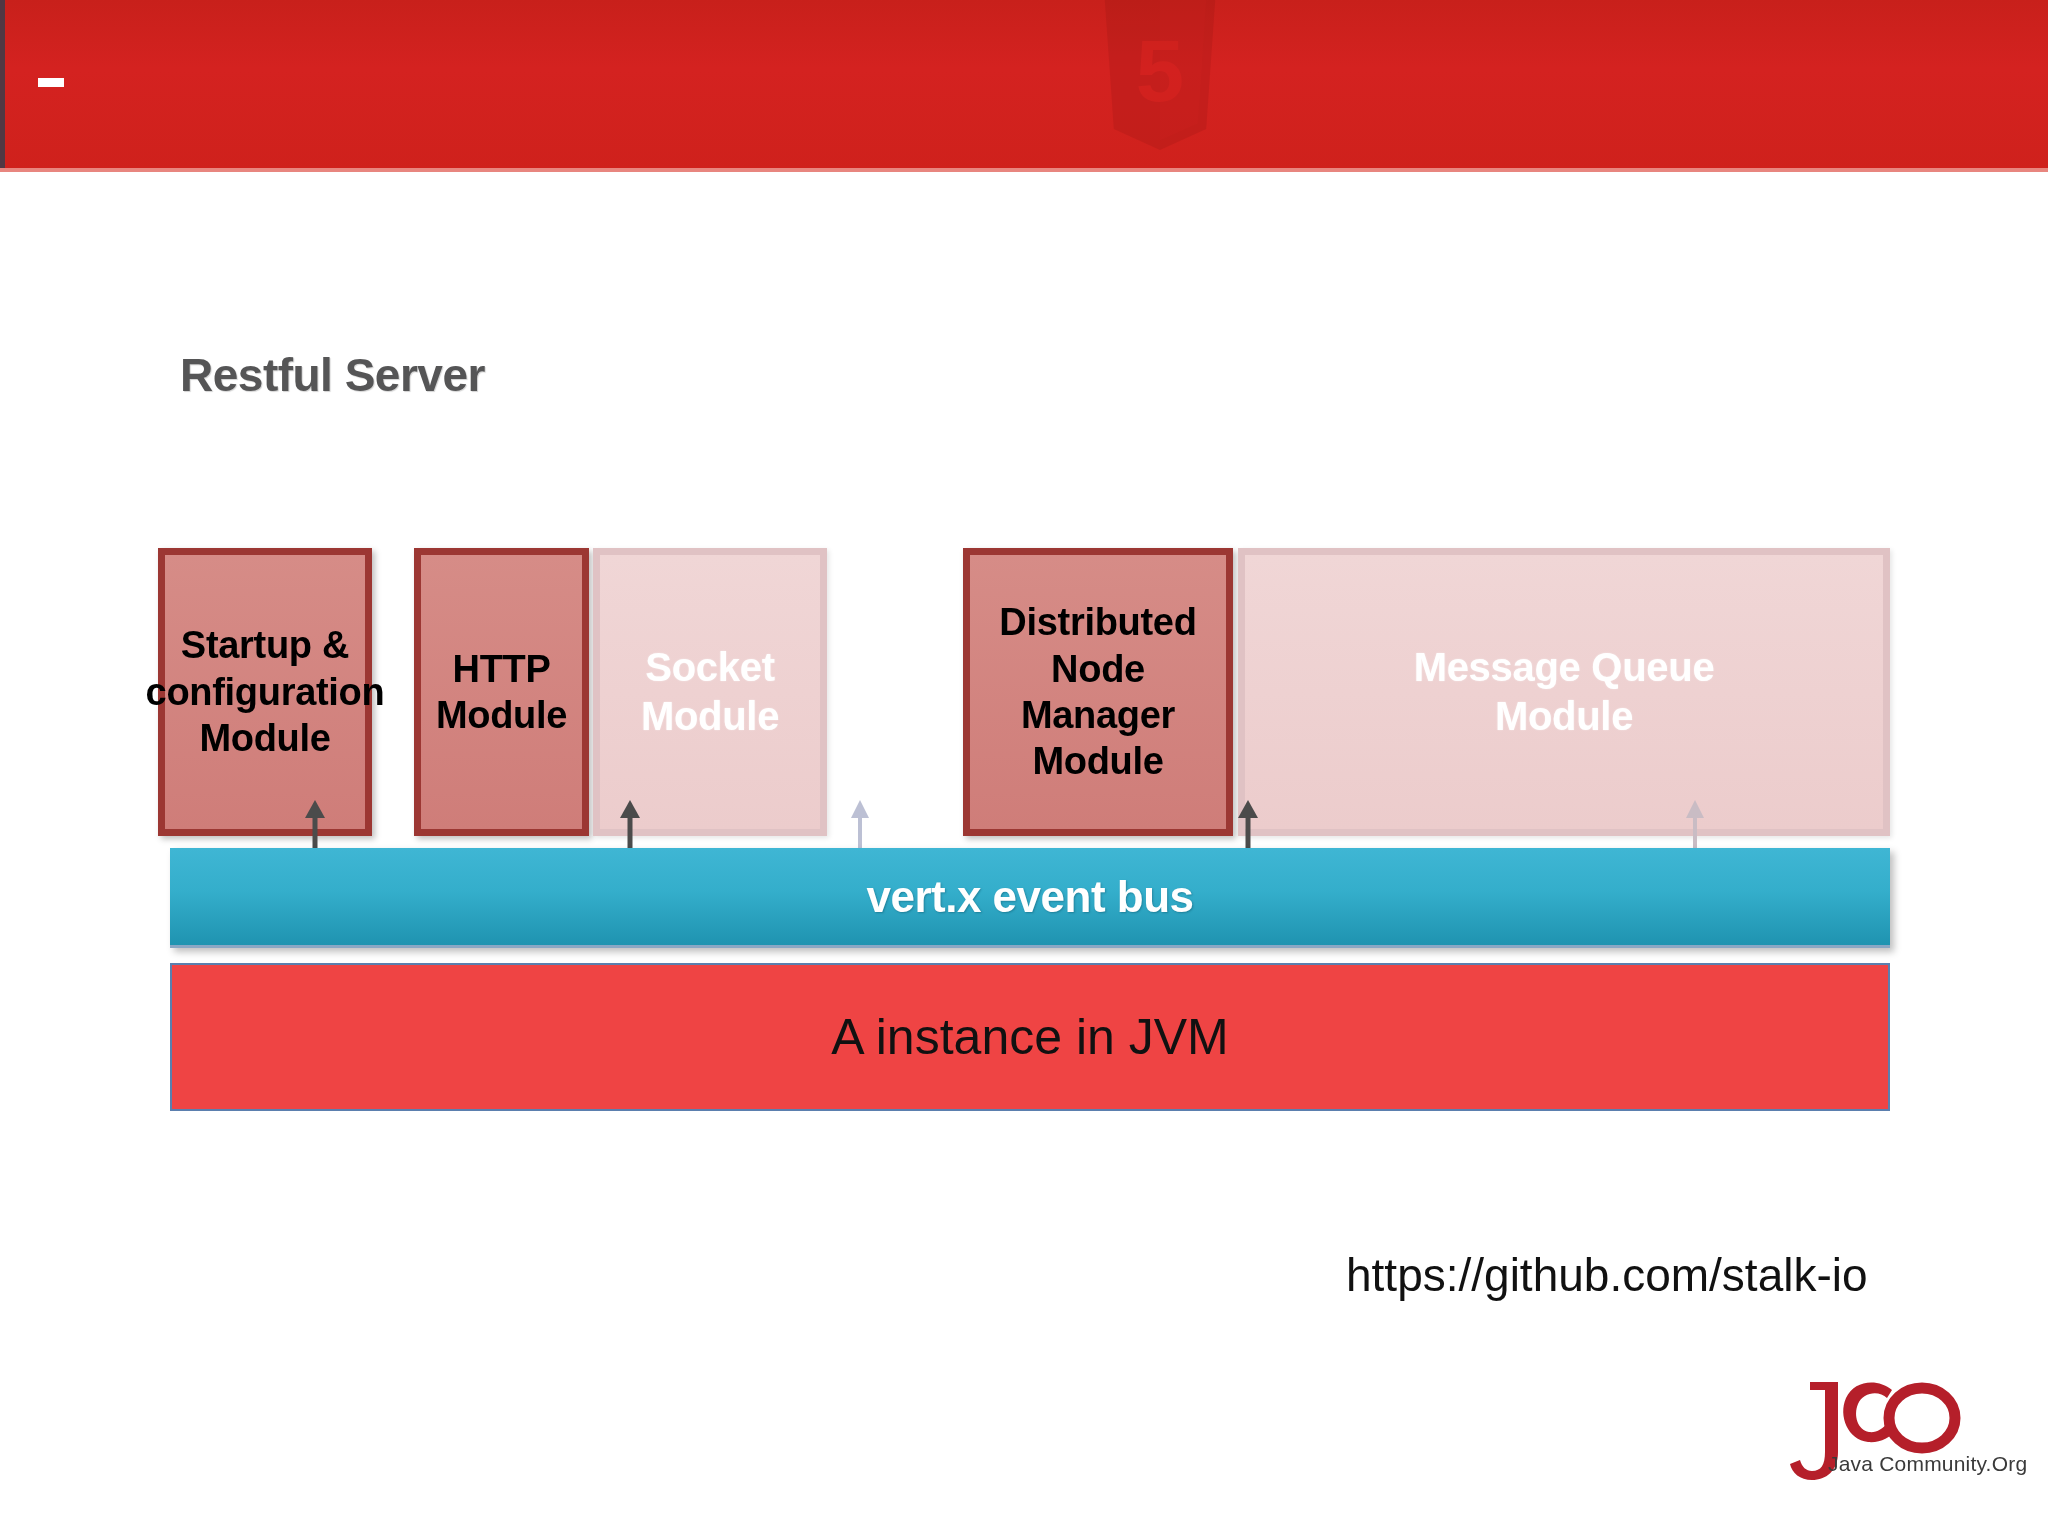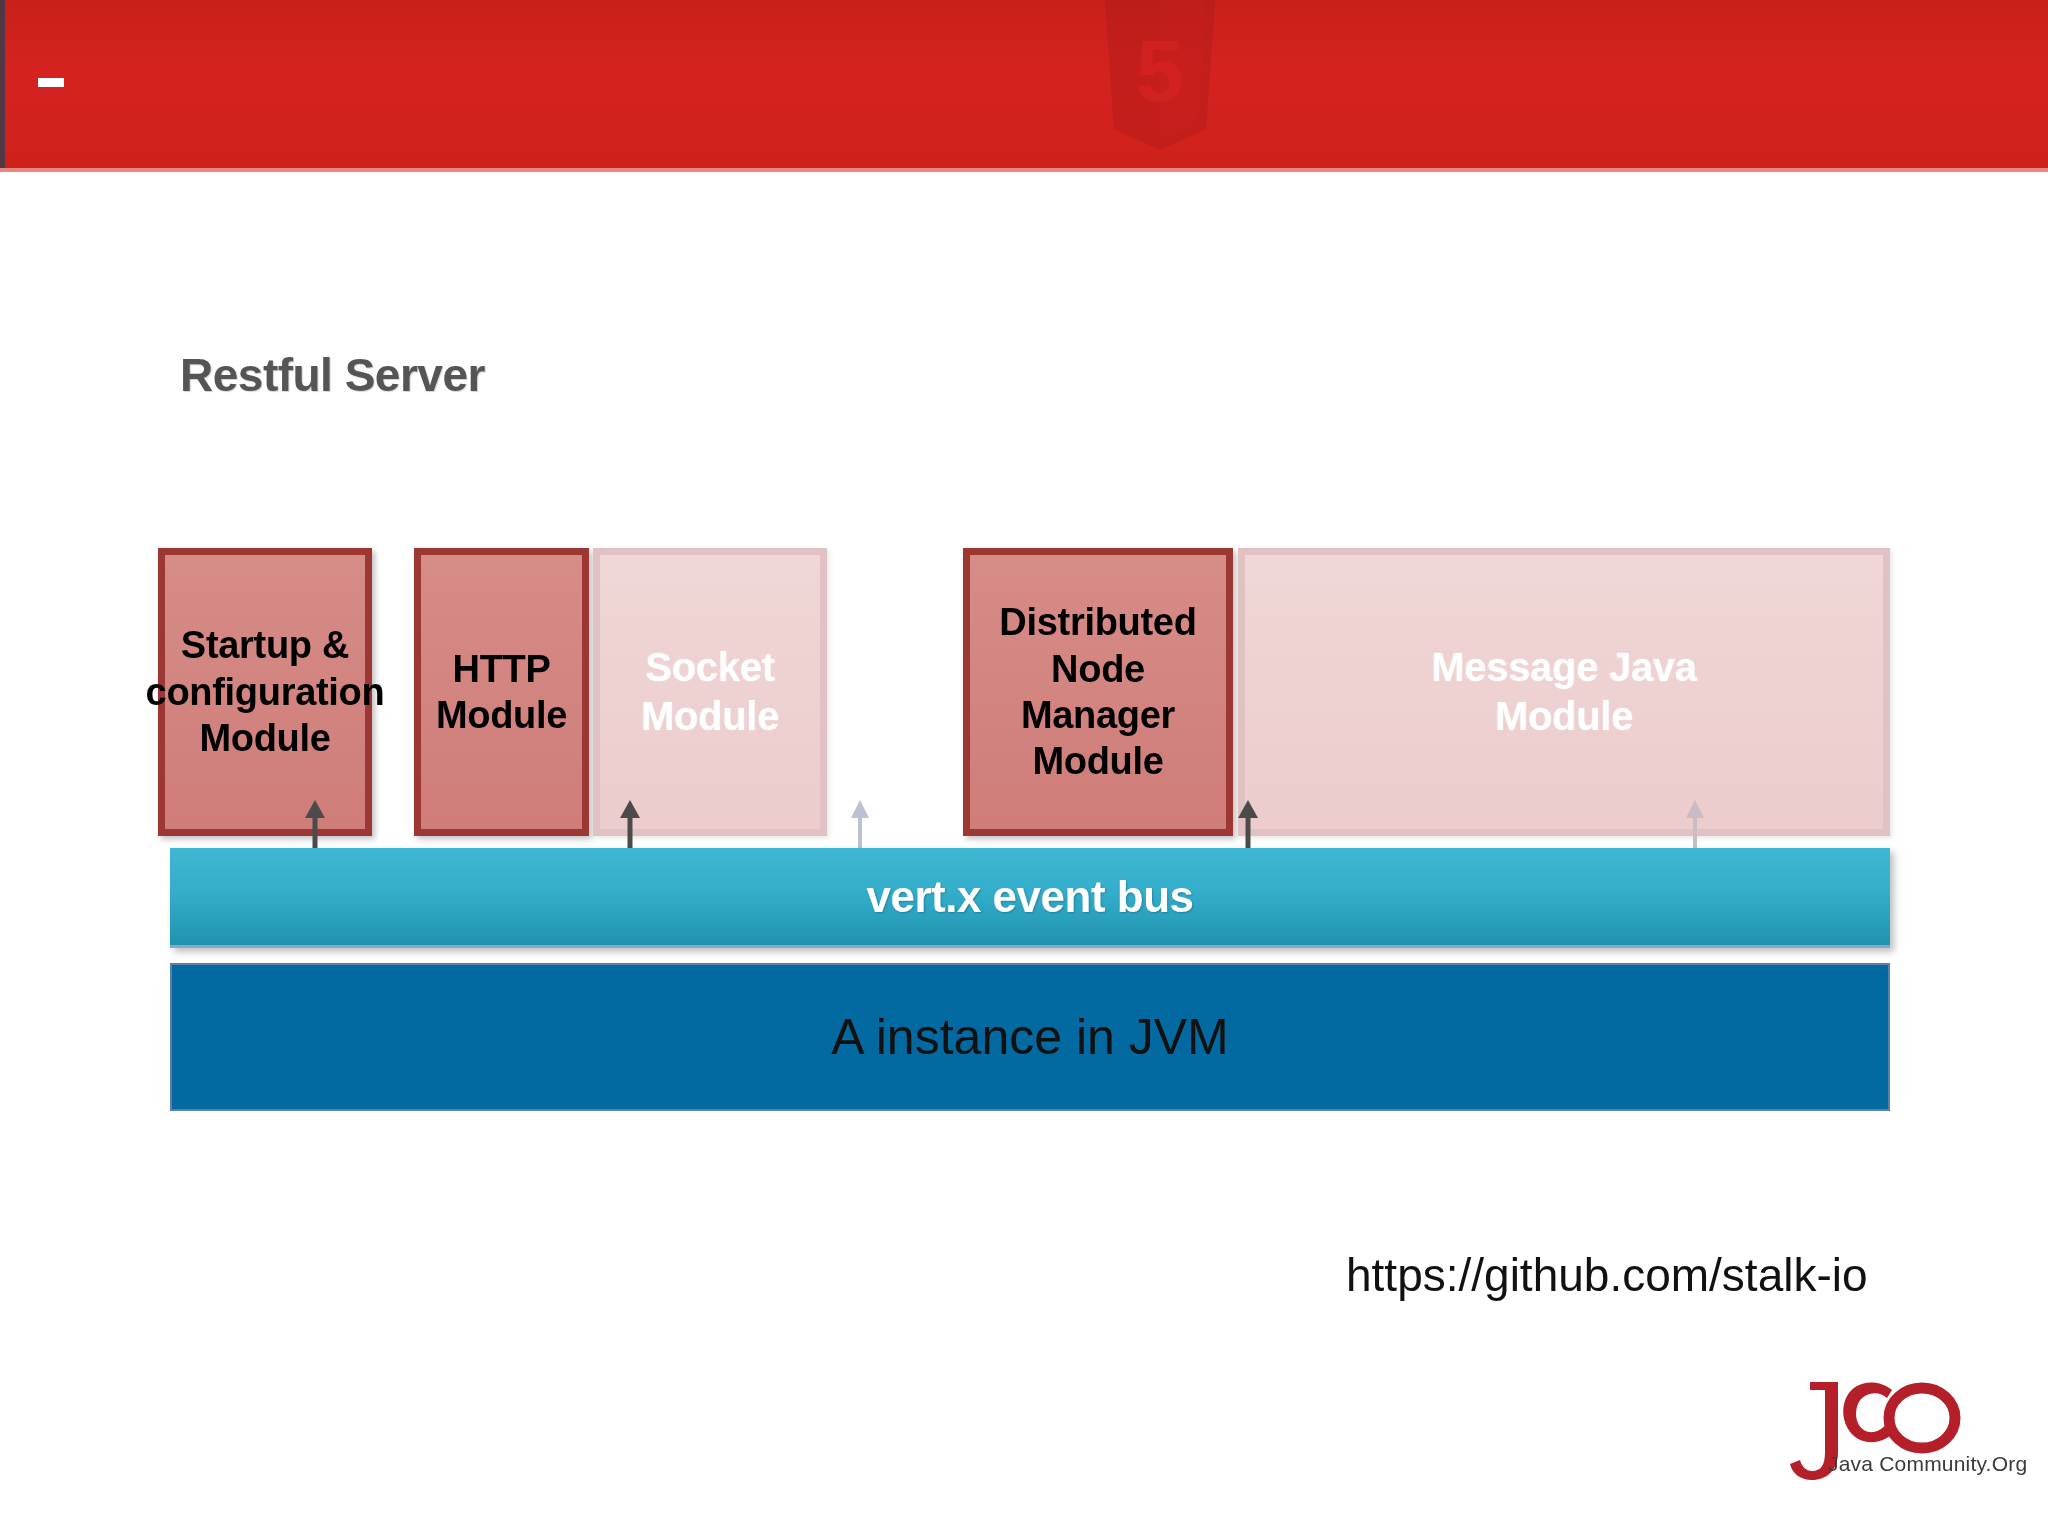--- a/index.html
+++ b/index.html
@@ -156,21 +156,21 @@
     letter-spacing: -0.5px;
     text-shadow: 1px 1px 2px rgba(0,60,80,0.35);
   }
 
   
   .jvm-box {
     position: absolute;
     left: 170px; top: 963px;
     width: 1720px; height: 148px;
     box-sizing: border-box;
-    background: #0369a1;
+    background: #ef4444;
     border: 2px solid #5b7fae;
     display: flex;
     align-items: center;
     justify-content: center;
   }
   .jvm-label {
     color: #111111;
     font-size: 50px;
     font-weight: 400;
     letter-spacing: 0px;
@@ -241,21 +241,21 @@
 Module</div>
   </div>
 
   <div class="module-box active" style="left:963px; top:548px; width:270px; height:288px; left:963px;">
     <div class="module-label" style="white-space: pre-line; text-align: center;">Distributed
 Node Manager
 Module</div>
   </div>
 
   <div class="module-box faded" style="left:1238px; top:548px; width:652px; height:288px;">
-    <div class="module-label" style="white-space: pre-line;">Message Java
+    <div class="module-label" style="white-space: pre-line;">Message Queue
 Module</div>
   </div>
 
   <div class="arrow" style="left:295px; top:800px; width:40px; height:100px;">
     <svg width="40" height="100" viewBox="0 0 40 100" aria-hidden="true">
       <line x1="20" y1="12" x2="20" y2="88" stroke="#4b4b4b" stroke-width="5"></line>
       <polygon points="20,0 30,18 10,18" fill="#4b4b4b"></polygon>
       <polygon points="20,100 30,82 10,82" fill="#4b4b4b"></polygon>
     </svg>
   </div>

